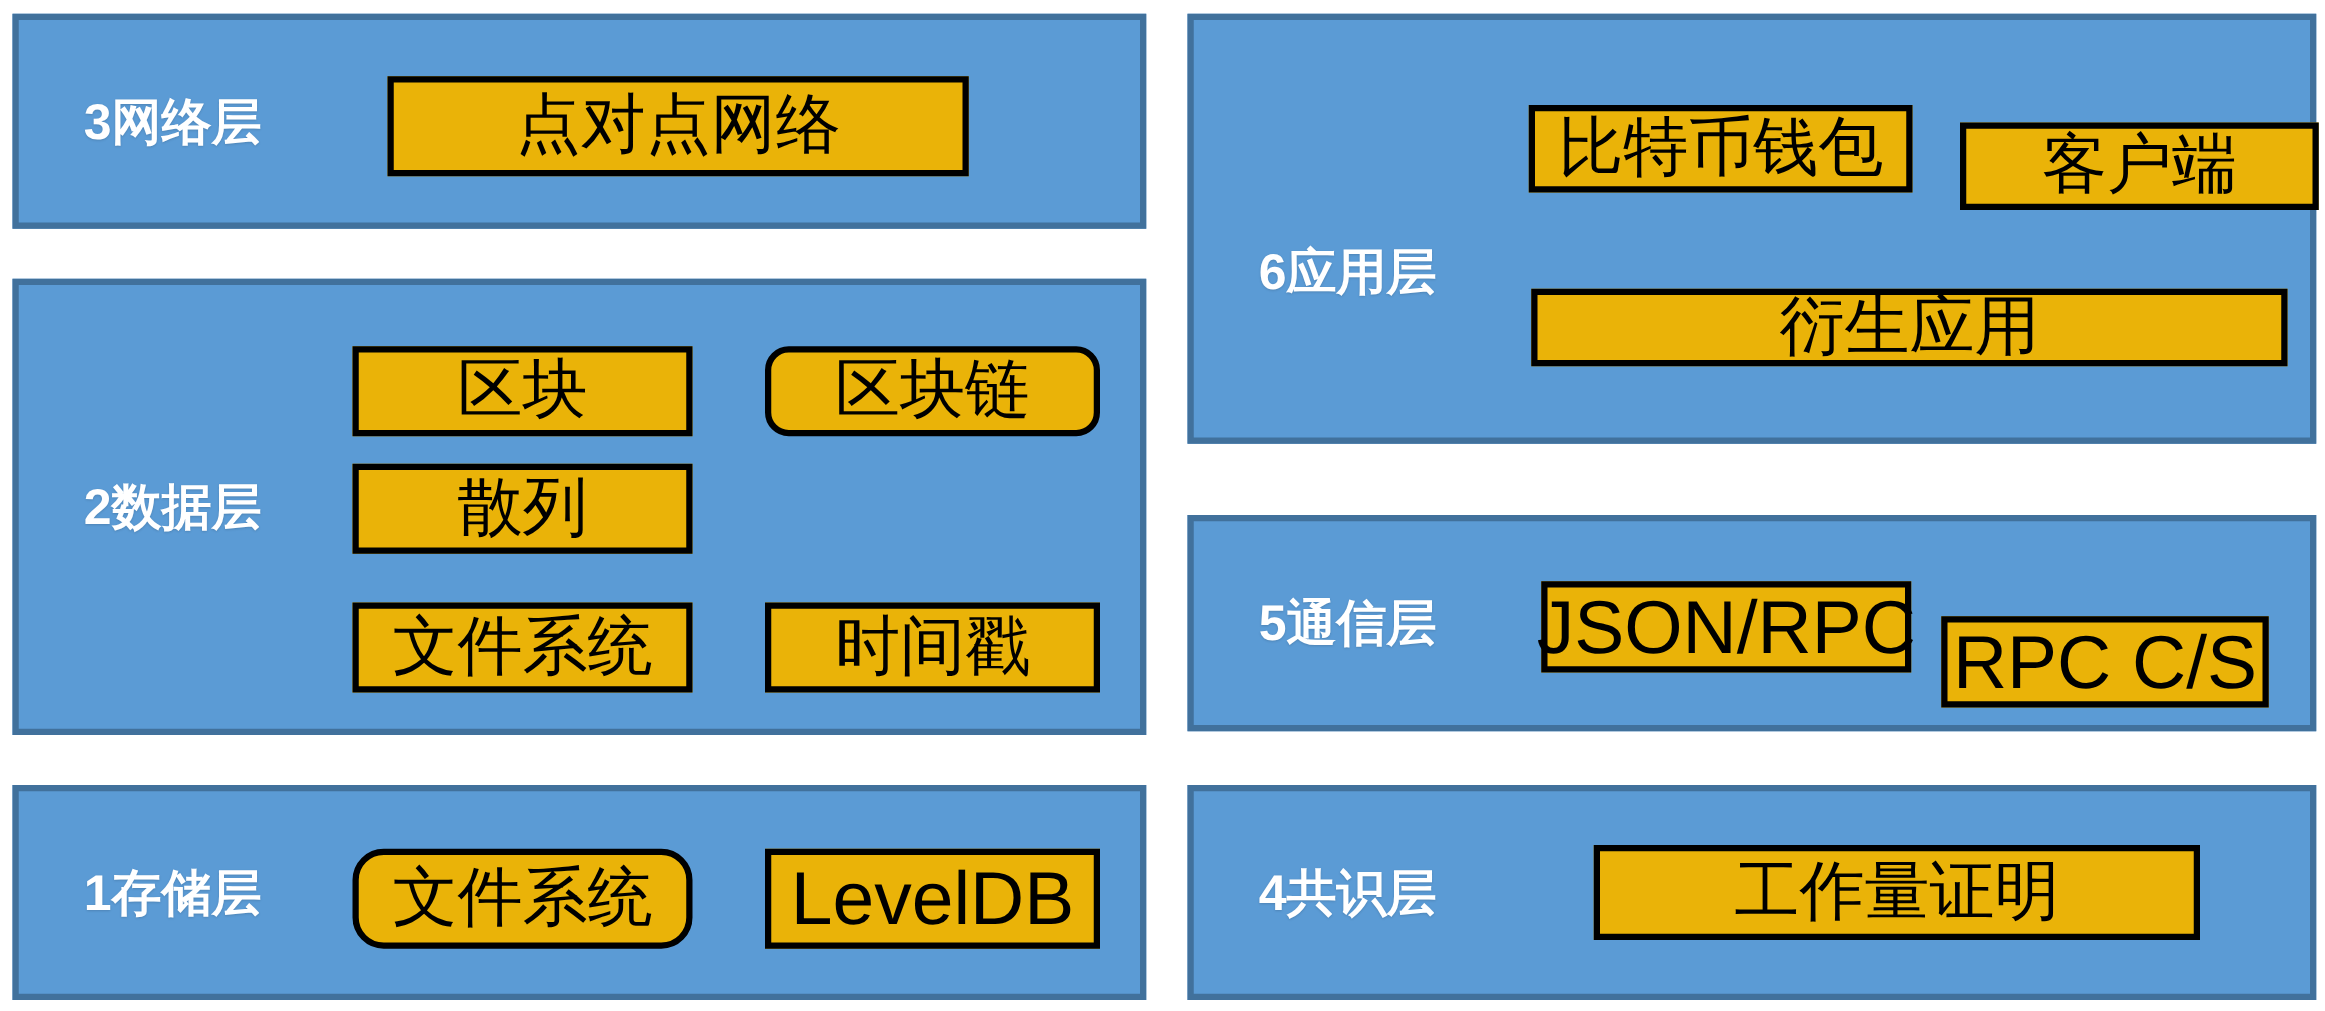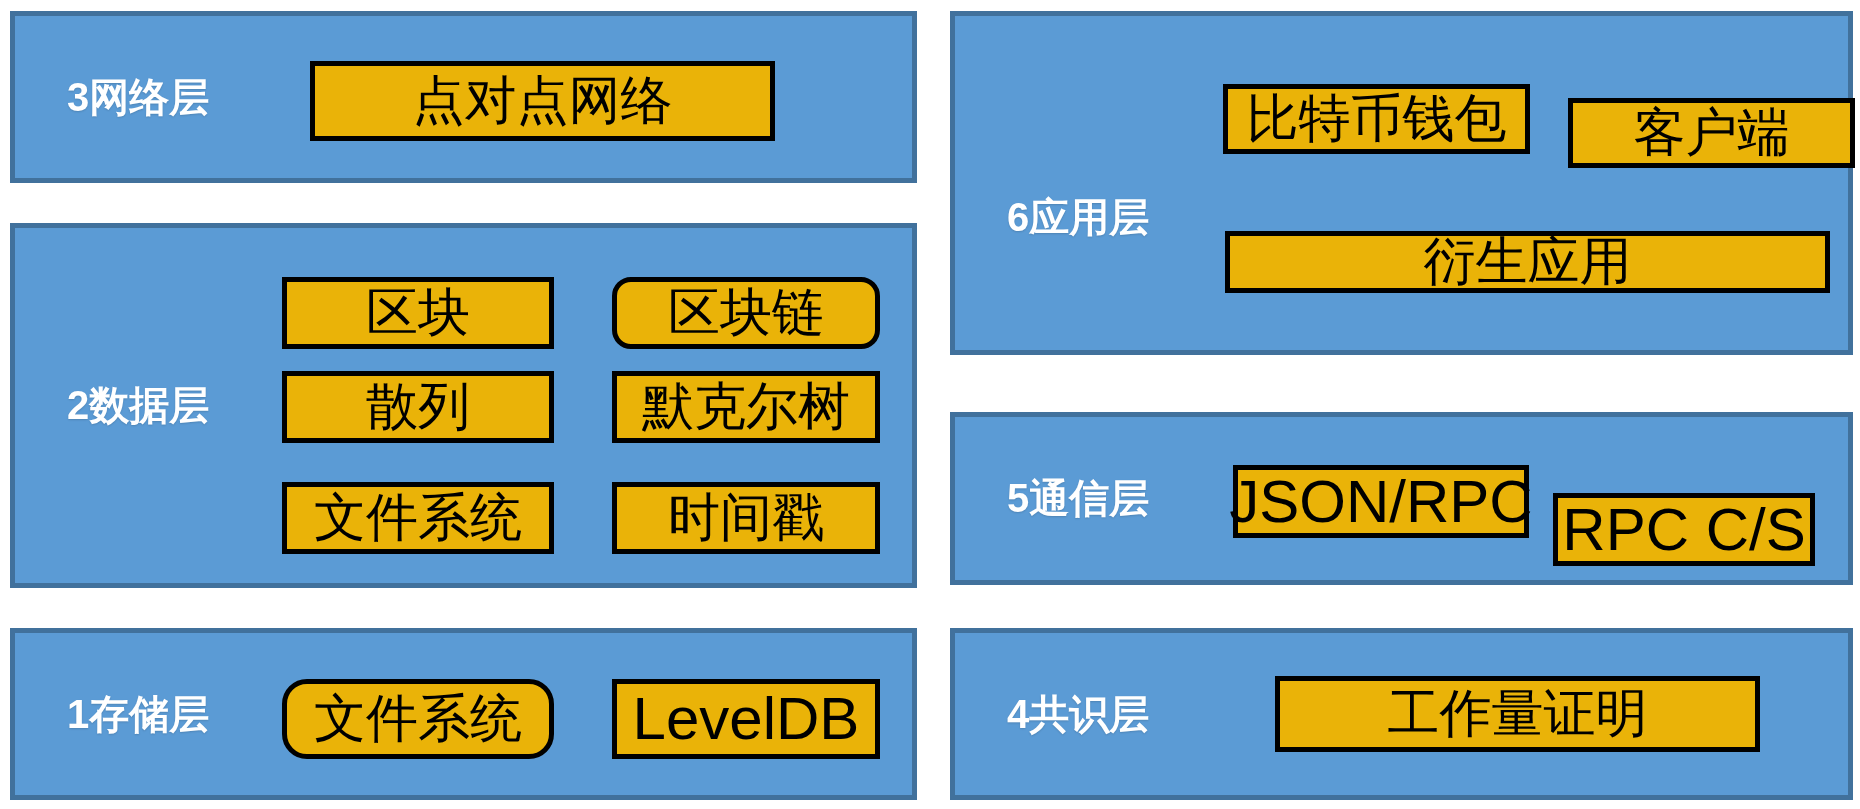--- a/index.html
+++ b/index.html
@@ -96,21 +96,20 @@
   <div class="panel" id="panel-network">
     <div class="panel-label">3网络层</div>
     <div class="wbox" id="box-p2p">点对点网络</div>
   </div>
 
   <div class="panel" id="panel-data">
     <div class="panel-label">2数据层</div>
     <div class="wbox" id="box-block">区块</div>
     <div class="wbox" id="box-blockchain">区块链</div>
     <div class="wbox" id="box-hash">散列</div>
-    <div class="wbox" id="box-merkle">默克尔树</div>
     <div class="wbox" id="box-signature">文件系统</div>
     <div class="wbox" id="box-timestamp">时间戳</div>
   </div>
 
   <div class="panel" id="panel-storage">
     <div class="panel-label">1存储层</div>
     <div class="wbox" id="box-filesystem">文件系统</div>
     <div class="wbox latin" id="box-leveldb">LevelDB</div>
   </div>
 

